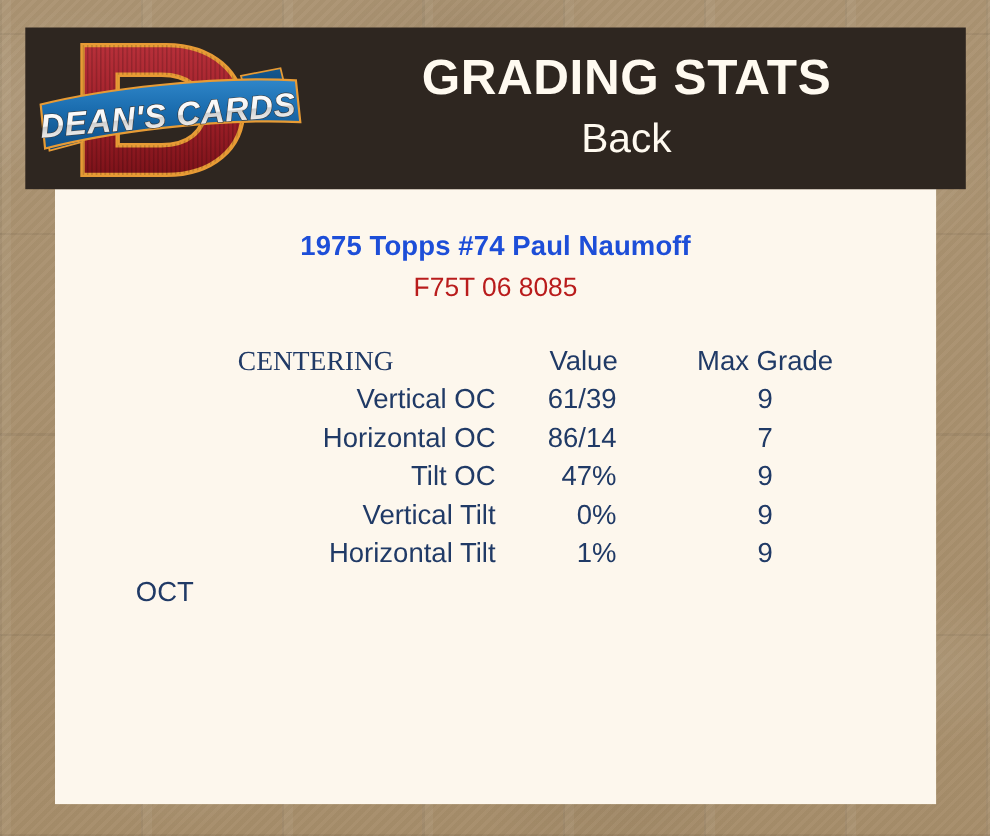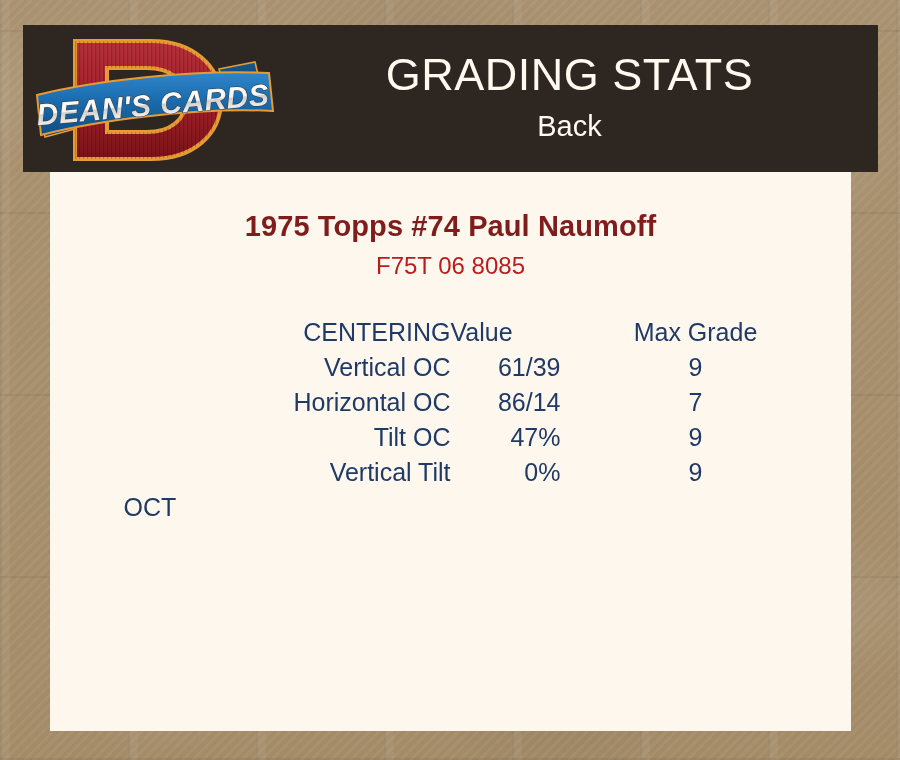--- a/index.html
+++ b/index.html
@@ -78,48 +78,48 @@
 
   
   #header-titles {
     flex: 1 1 auto;
     text-align: center;
     color: #fffaf0;
     padding-right: 30px;
   }
   #title-main {
     font-size: 45px;
-    font-weight: 400;
+    font-weight: 700;
     letter-spacing: .5px;
     line-height: 1.02;
   }
   #title-sub {
-    font-size: 29px;
+    font-size: 37px;
     font-weight: 400;
     line-height: 1.25;
     margin-top: 10px;
   }
 
   
   #content-panel {
     position: absolute;
     left: 50px;
     top: 172px;
     width: 801px;
     height: 559px;
     background: #fdf7ed;
     z-index: 2;
     color: #203a66;
   }
 
   #card-title {
     text-align: center;
-    font-size: 29px;
+    font-size: 25px;
     font-weight: bold;
-    color: #7f1d1d;
+    color: #1d4ed8;
     margin-top: 38px;
     letter-spacing: .1px;
   }
   #card-code {
     text-align: center;
     font-size: 24px;
     font-weight: 400;
     color: #b91c1c;
     margin-top: 9px;
   }
@@ -138,26 +138,27 @@
   #stats-table th,
   #stats-table td {
     padding: 0;
     height: 35px;
     vertical-align: middle;
     font-size: 25px;
     font-weight: 400;
   }
 
   .th-section {
-    text-align: right;
+    text-align: center;
     font-weight: bold;
     padding-left: 3px !important;
     font-size: 25px;
-  }
-  .th-value  { text-align: left; font-weight: bold; }
+    font-family: Liberation Serif, serif;
+  }
+  .th-value  { text-align: center; font-weight: bold; }
   .th-grade  { font-weight: bold; }
 
   .section-head td {
     font-weight: bold;
     text-align: left;
     padding-left: 3px !important;
   }
 
   .row-label { text-align: right; padding-left: 53px !important; }
   .row-value { text-align: right; padding-right: 50px !important; margin-top: 28px; }
@@ -256,19 +257,24 @@
         <tr>
           <td class="row-label">Tilt OC</td>
           <td class="row-value">47%</td>
           <td class="row-grade">9</td>
         </tr>
         <tr>
           <td class="row-label">Vertical Tilt</td>
           <td class="row-value">0%</td>
           <td class="row-grade">9</td>
         </tr>
+        <tr>
+          <td class="row-label">Horizontal Tilt</td>
+          <td class="row-value">1%</td>
+          <td class="row-grade">9</td>
+        </tr>
         <tr class="section-head">
           <td colspan="3">OCT</td>
         </tr>
       </tbody>
   </table>
 
 </div>
 
 </body></html>

